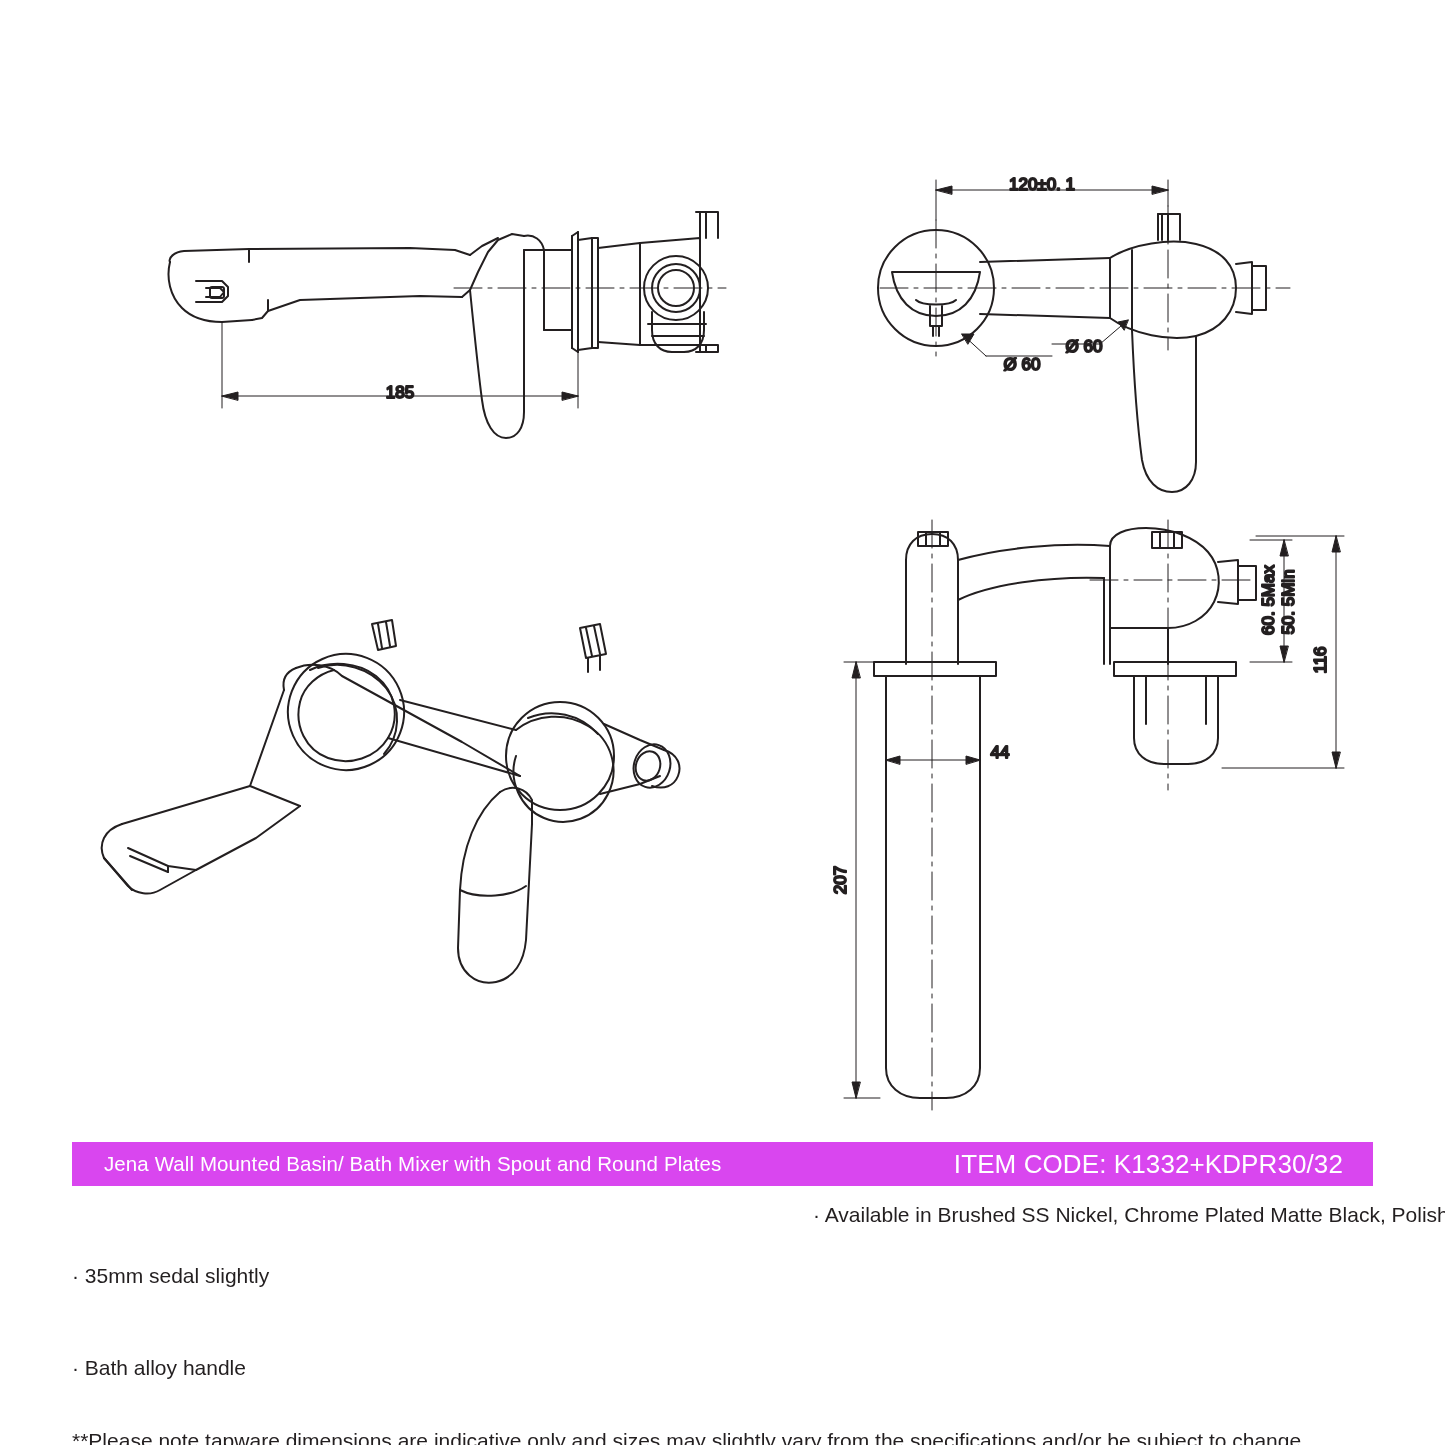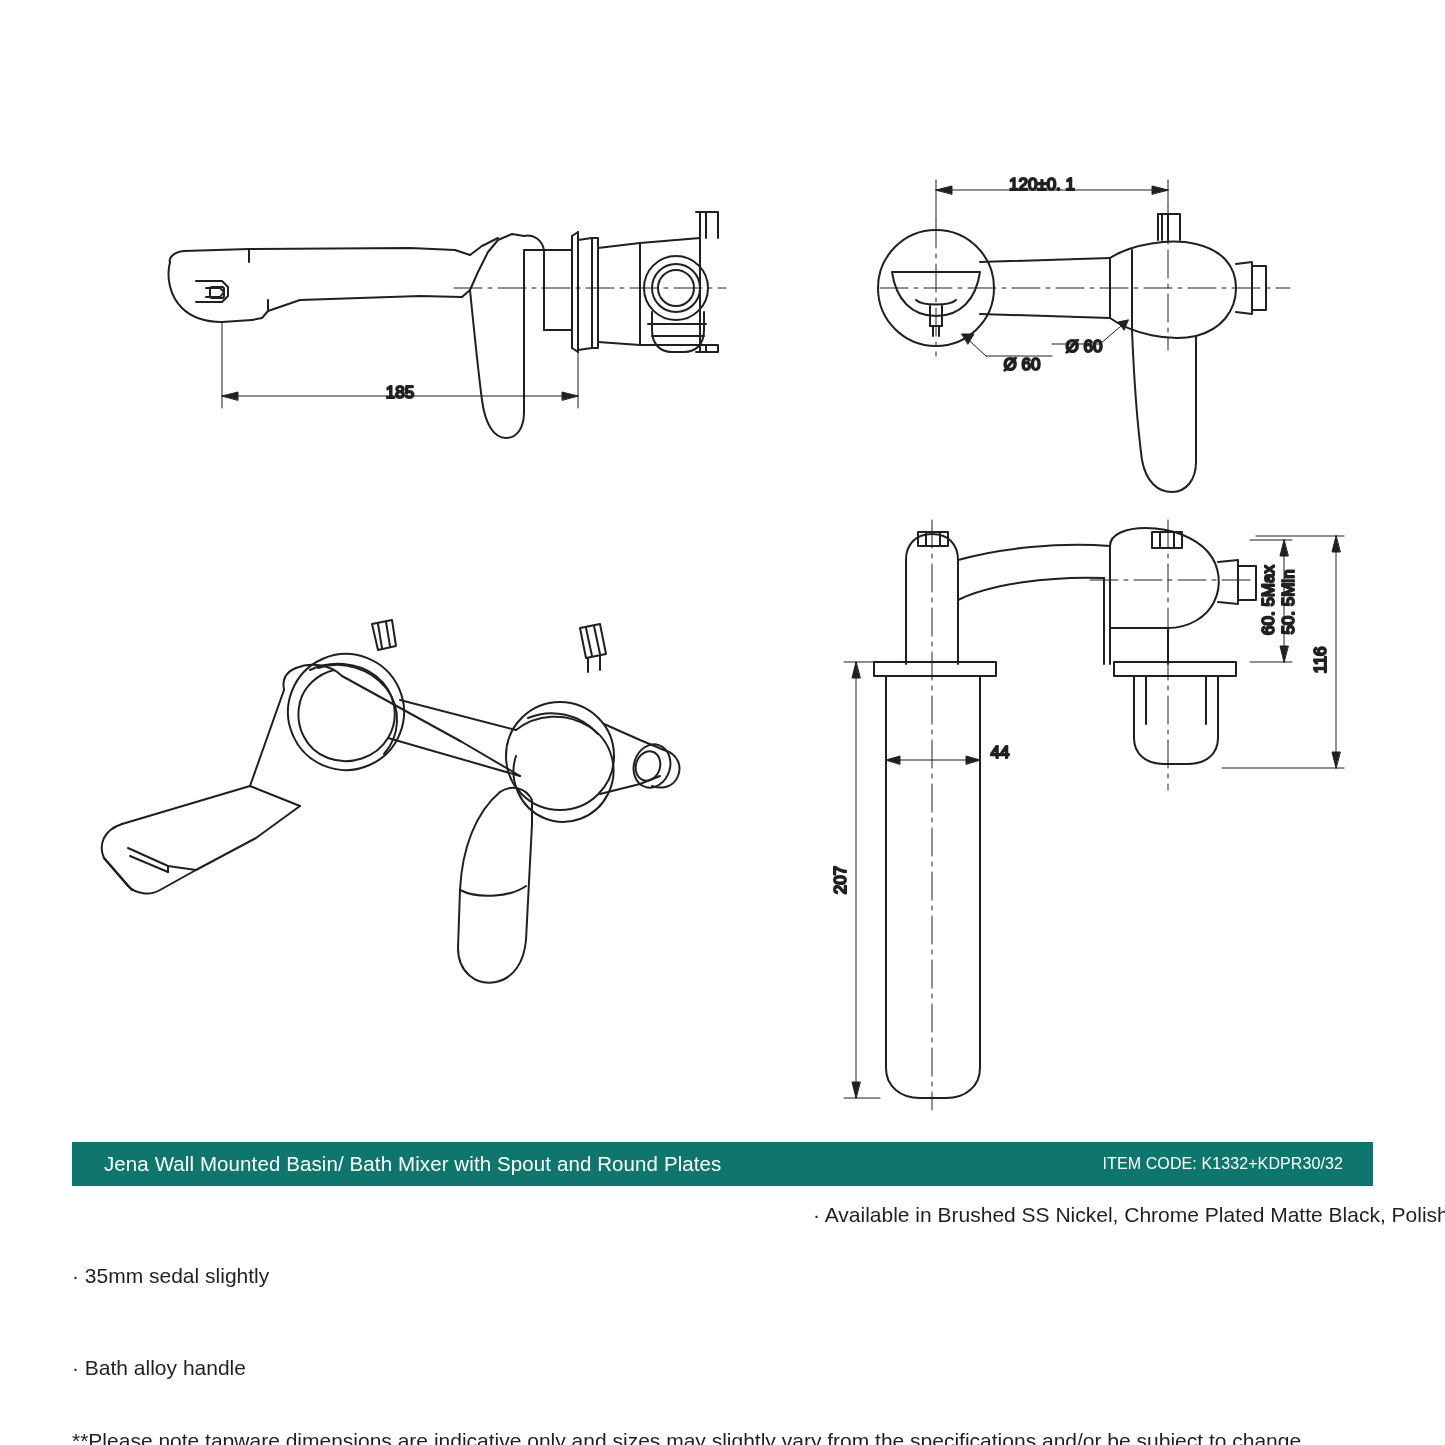--- a/index.html
+++ b/index.html
@@ -30,36 +30,36 @@
     display: block;
   }
 
   
   .title-bar {
     position: absolute;
     left: 72px;
     top: 1142px;
     width: 1301px;
     height: 44px;
-    background: #0f766e;
+    background: #d946ef;
     display: flex;
     align-items: center;
     justify-content: space-between;
     box-sizing: border-box;
     padding: 0 30px 0 32px;
   }
   .title-bar .prod-name {
     color: #ffffff;
     font-size: 20.5px;
     letter-spacing: 0.1px;
     white-space: nowrap;
   }
   .title-bar .item-code {
     color: #ffffff;
-    font-size: 16px;
+    font-size: 26px;
     letter-spacing: 0.1px;
     white-space: nowrap;
   }
 
   .specs {
     position: absolute;
     left: 72px;
     top: 1200px;
     width: 1301px;
     display: flex;

